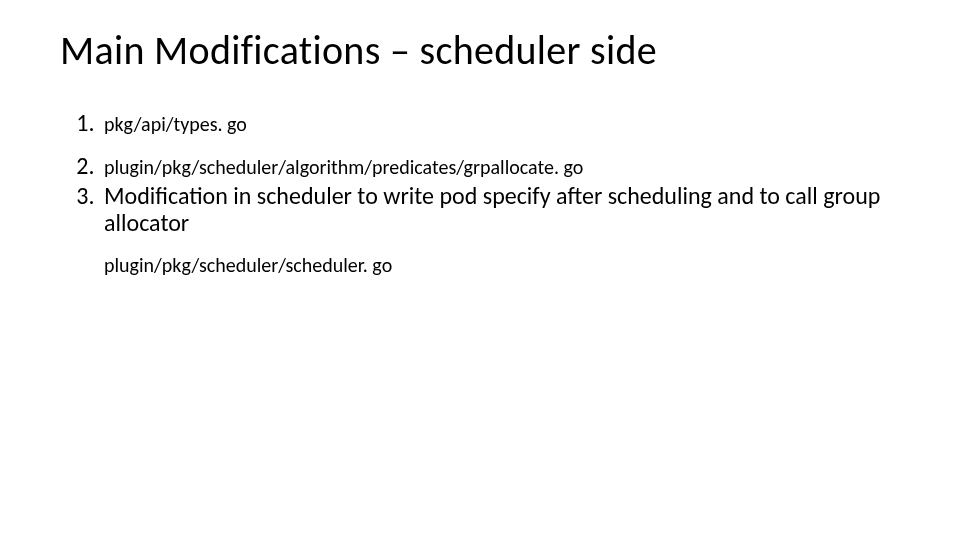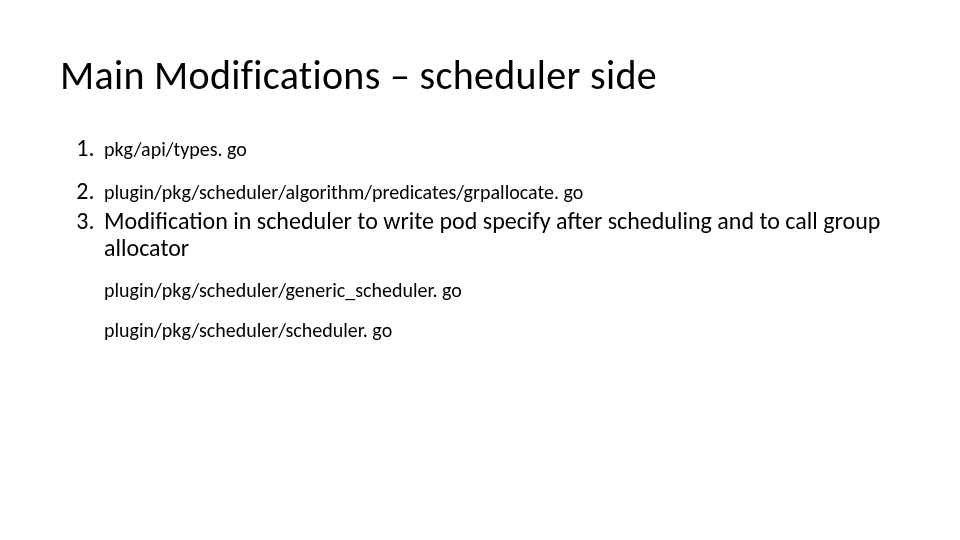--- a/index.html
+++ b/index.html
@@ -9,21 +9,21 @@
     height: 540px;
     background: #fff;
     font-family: Calibri, "Segoe UI", Arial, sans-serif;
     color: #000;
     overflow: hidden;
   }
   .slide {
     box-sizing: border-box;
     width: 960px;
     height: 540px;
-    padding: 55px 60px 0 60px;
+    padding: 30px 60px 0 60px;
   }
   .title {
     font-family: "Calibri Light", Calibri, "Segoe UI", Arial, sans-serif;
     font-size: 40px;
     font-weight: 400;
     margin: 0 0 38px 0;
     letter-spacing: 0.3px;
     line-height: 1.05;
   }
   ol.num {
@@ -54,17 +54,16 @@
     <li>
       <div class="sub">pkg/api/types. go</div>
     </li>
 
     <li>
       <div class="sub">plugin/pkg/scheduler/algorithm/predicates/grpallocate. go</div>
     </li>
 
     <li>
       <span>Modification in scheduler to write pod specify after scheduling and to call group allocator</span>
-      <div class="sub">plugin/pkg/scheduler/generic_scheduler. go</div>
       <div class="sub">plugin/pkg/scheduler/scheduler. go</div>
     </li>
   </ol>
 </div>
 
 </body></html>

